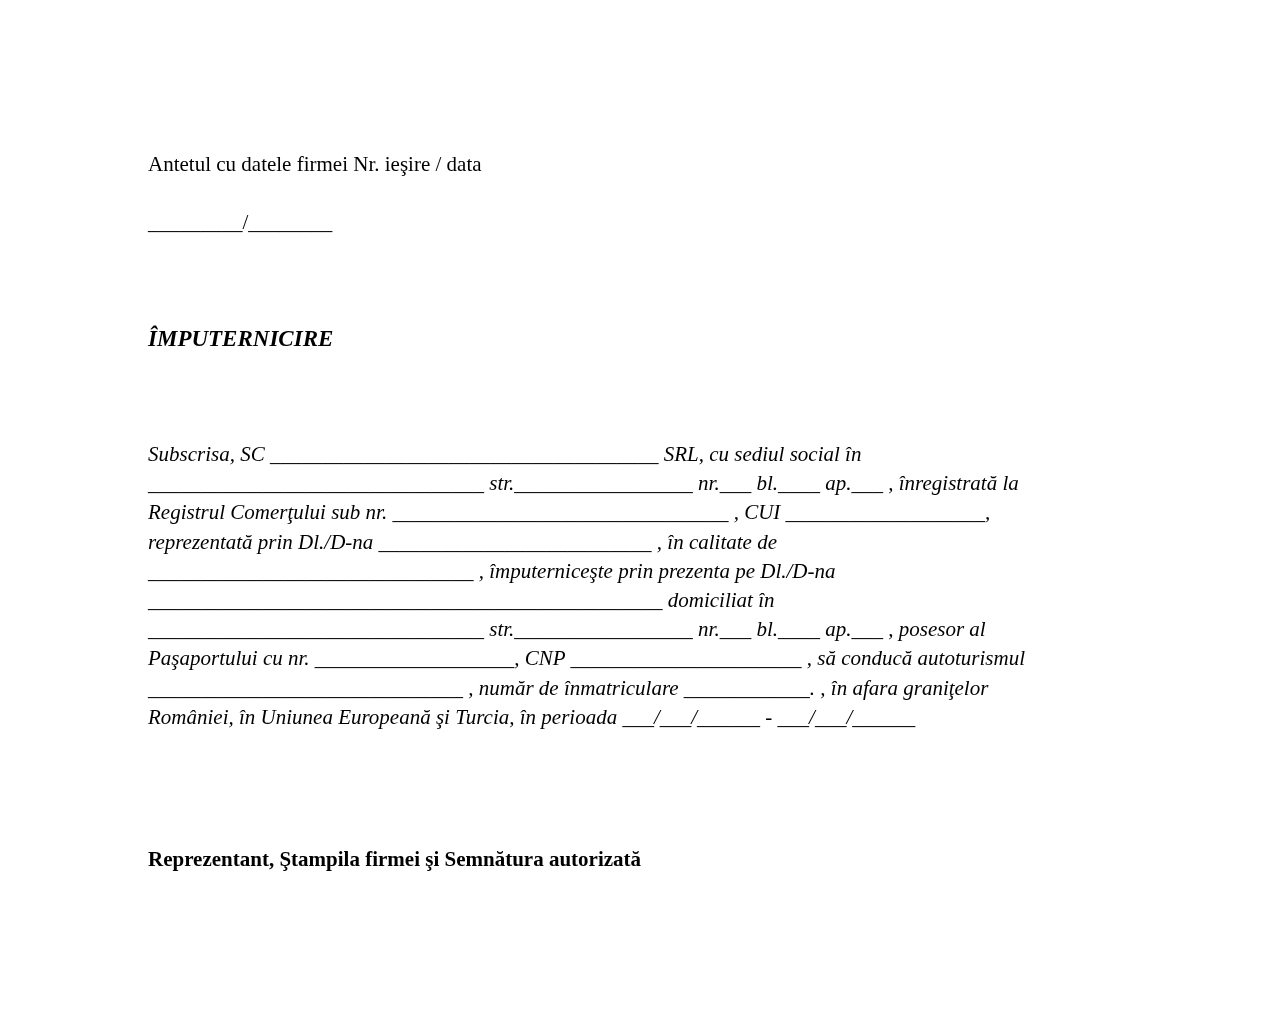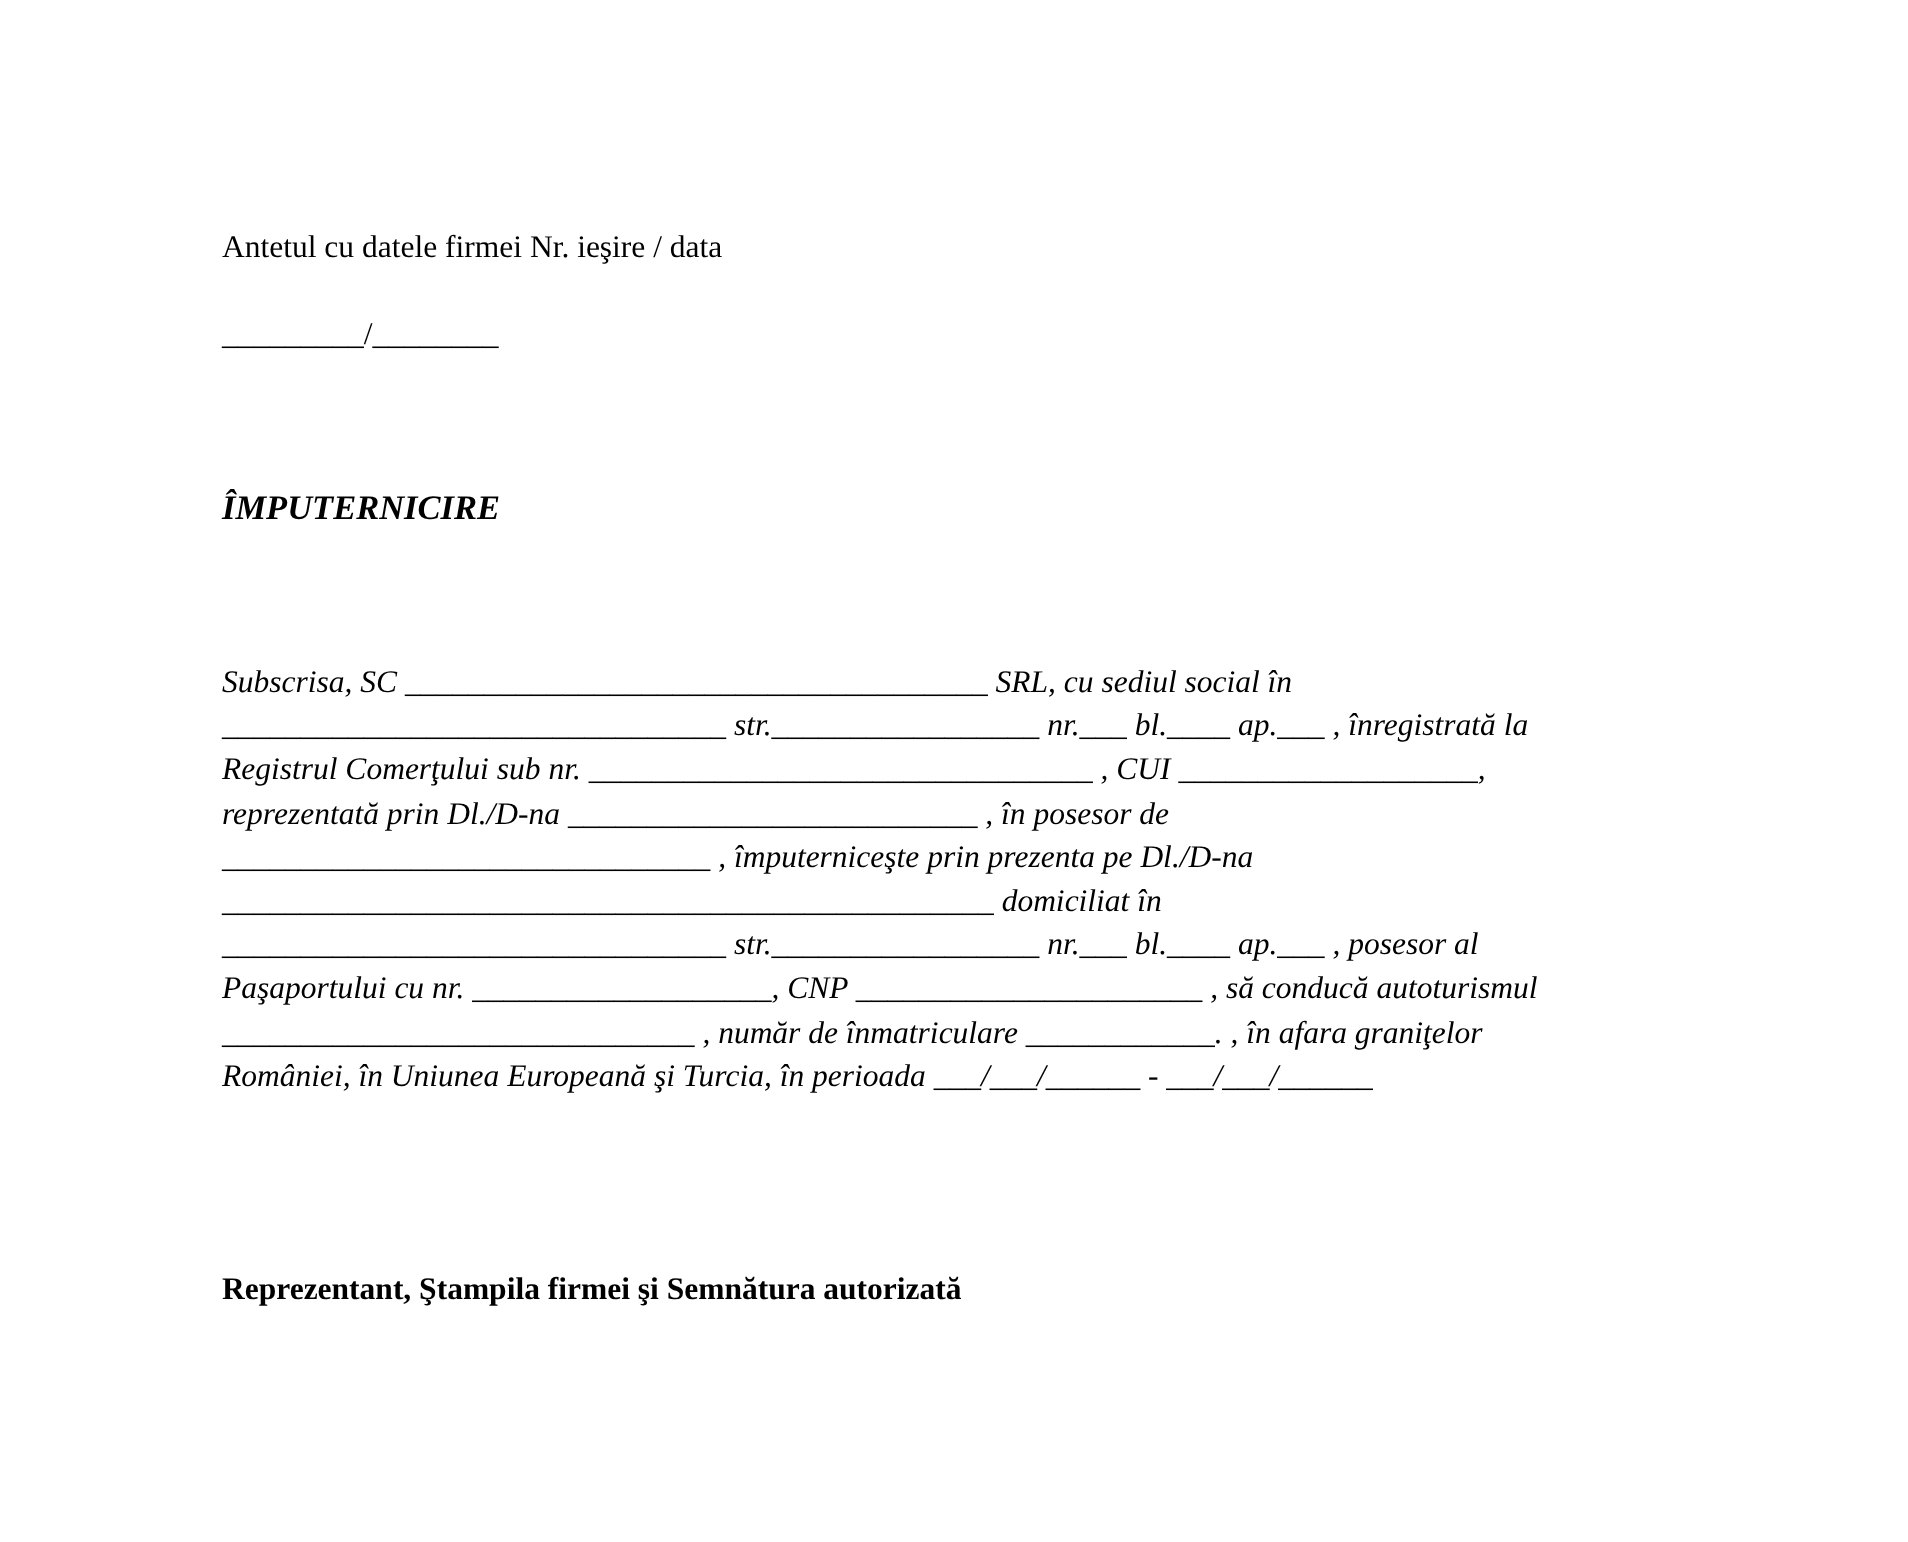--- a/index.html
+++ b/index.html
@@ -79,21 +79,21 @@
   <div class="letterhead">Antetul cu datele firmei Nr. ieşire / data</div>
 
   <div class="number-date">_________/________</div>
 
   <div class="doc-title">ÎMPUTERNICIRE</div>
 
   <div class="body-text">
     <div class="line">Subscrisa, SC _____________________________________ SRL, cu sediul social în</div>
     <div class="line">________________________________ str._________________ nr.___ bl.____ ap.___ , înregistrată la</div>
     <div class="line">Registrul Comerţului sub nr. ________________________________ , CUI ___________________,</div>
-    <div class="line">reprezentată prin Dl./D-na __________________________ , în posesor de</div>
+    <div class="line">reprezentată prin Dl./D-na __________________________ , în calitate de</div>
     <div class="line">_______________________________ , împuterniceşte prin prezenta pe Dl./D-na</div>
     <div class="line">_________________________________________________ domiciliat în</div>
     <div class="line">________________________________ str._________________ nr.___ bl.____ ap.___ , posesor al</div>
     <div class="line">Paşaportului cu nr. ___________________, CNP ______________________ , să conducă autoturismul</div>
     <div class="line">______________________________ , număr de înmatriculare ____________. , în afara graniţelor</div>
     <div class="line">României, în Uniunea Europeană şi Turcia, în perioada ___/___/______ - ___/___/______</div>
   </div>
 
   <div class="signature">Reprezentant, Ştampila firmei şi Semnătura autorizată</div>
 

